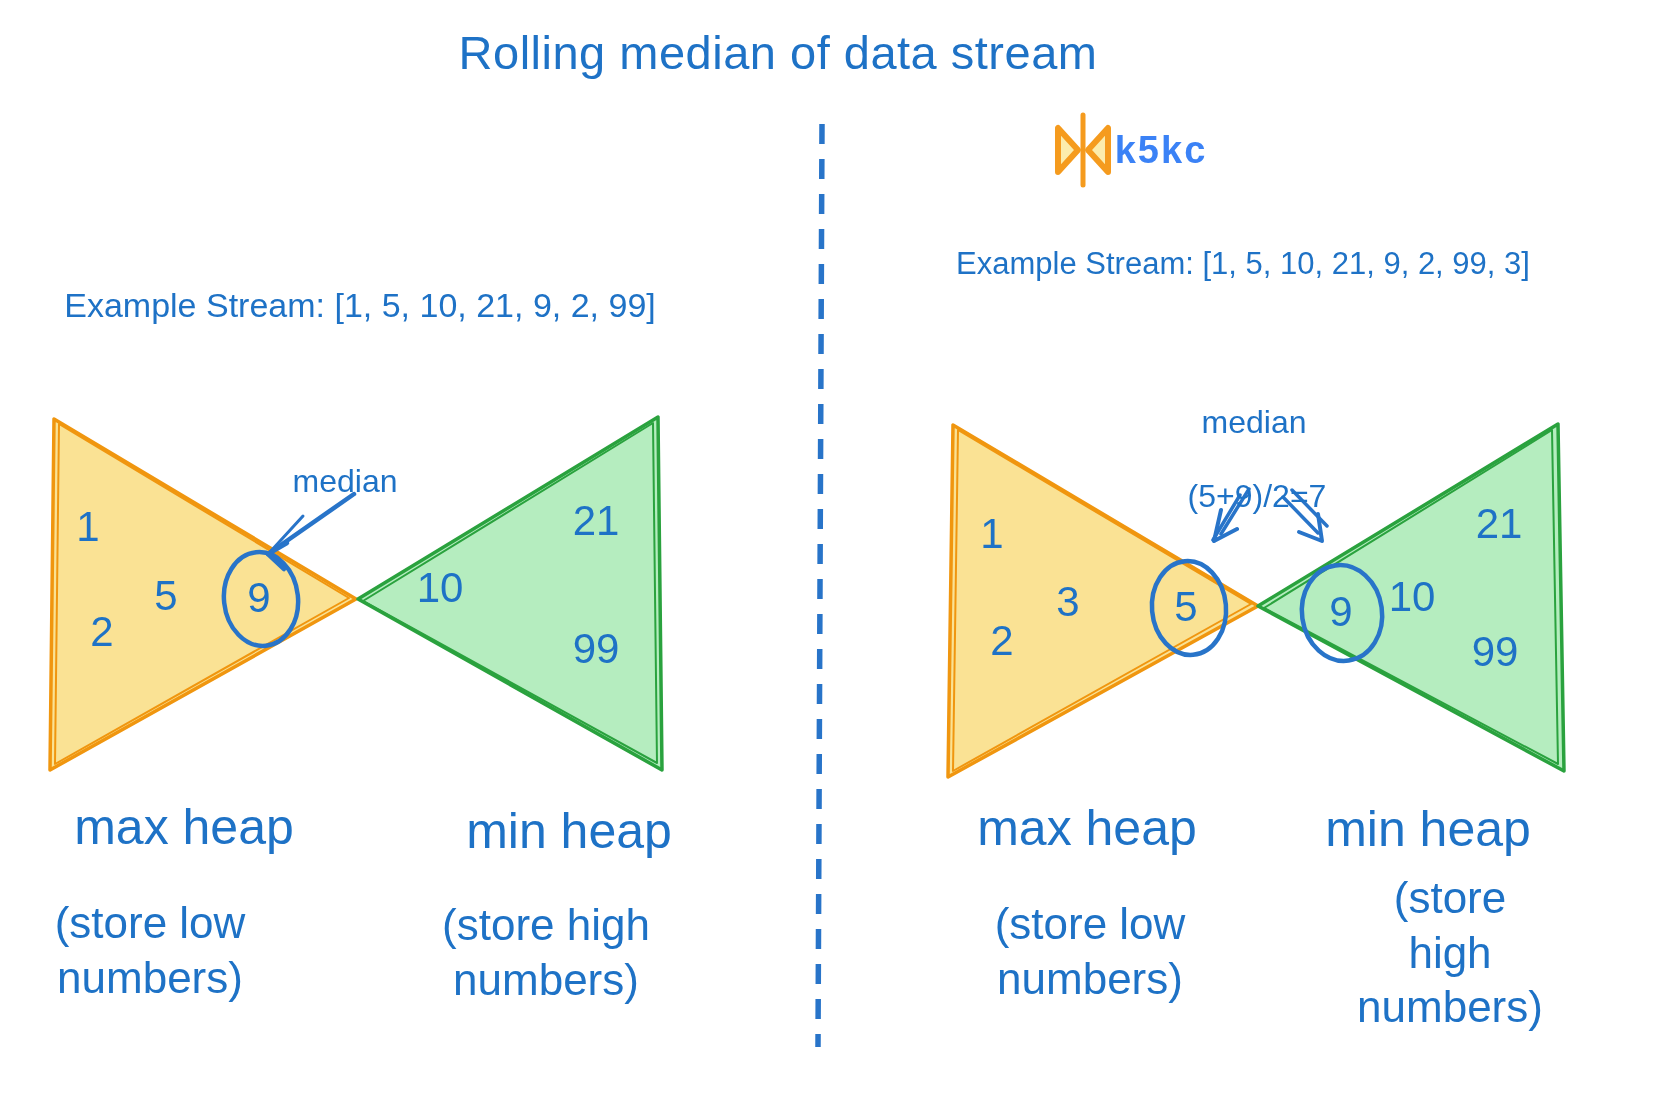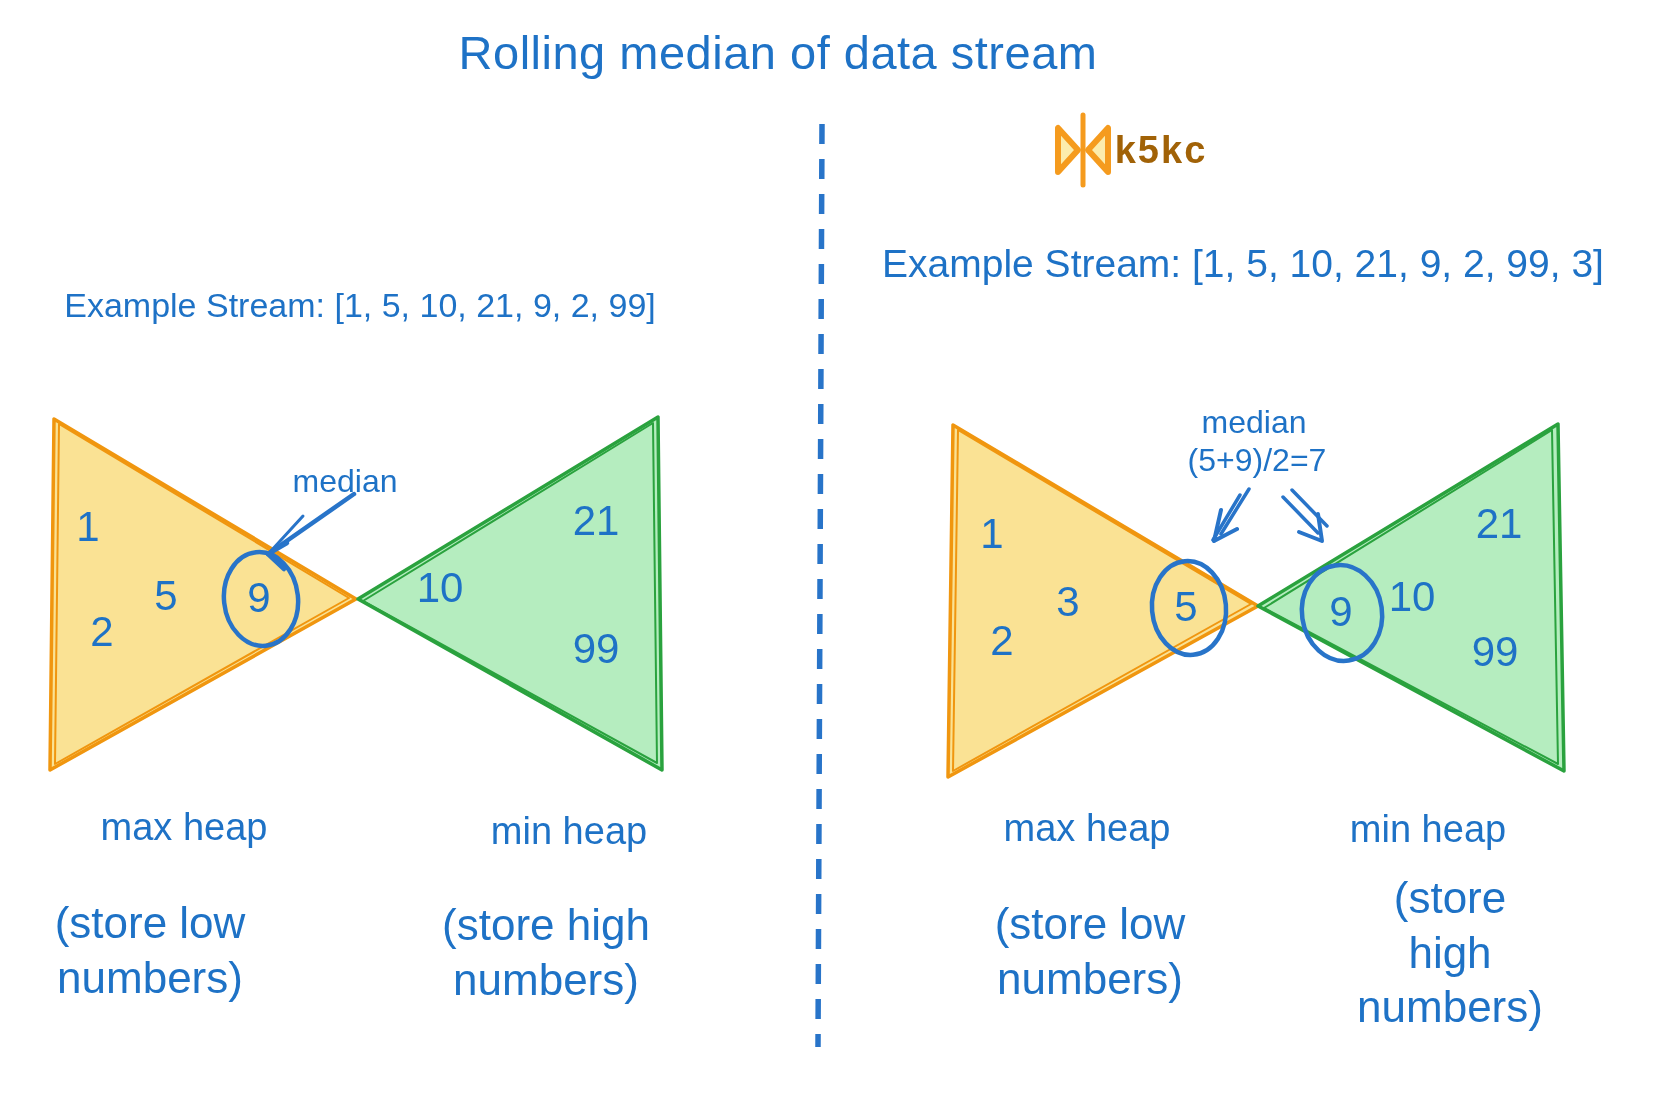--- a/index.html
+++ b/index.html
@@ -7,26 +7,26 @@
     position:relative; width:1655px; height:1095px; background:#ffffff;
     font-family:"Liberation Sans", sans-serif; overflow:hidden;border-radius:28px;
   }
   .svg-layer { position:absolute; left:0; top:0; width:1655px; height:1095px; }
   .lbl {
     position:absolute; color:#1E72C6; transform:translate(-50%,-50%);
     white-space:nowrap; text-align:center;
   }
   .title   { font-size:47px; letter-spacing:0.5px; }
   .stream  { font-size:34px;margin-top:48px; }
-  .stream2 { font-size:39px; }
+  .stream2 { font-size:31px; }
   .anno    { font-size:32px;margin-top:32px; }
   .num     { font-size:42px; }
-  .heapname{ font-size:38px; }
+  .heapname{ font-size:50px; }
   .note    { font-size:44px; line-height:1.24; white-space:pre-line; }
-  .logo-text { font-size:38px; font-weight:bold; color:#a16207; letter-spacing:2px; }
+  .logo-text { font-size:38px; font-weight:bold; color:#3b82f6; letter-spacing:2px; }
 </style>
 </head>
 <body>
 
 <div class="canvas">
 
   <svg class="svg-layer" viewBox="0 0 1655 1095">
 
     <g>
       <path d="M822,124 L818,1047" fill="none" stroke="#2874C9" stroke-width="5.5" stroke-dasharray="20 15" stroke-linecap="butt"></path>
@@ -109,21 +109,21 @@
     <div class="lbl note" style="left:150px; top:951px;">(store low
 numbers)</div>
     <div class="lbl note" style="left:546px; top:953px;">(store high
 numbers)</div>
   </div>
 
   <div>
     <div class="lbl stream2" style="left:1243px; top:264px;">Example Stream: [1, 5, 10, 21, 9, 2, 99, 3]</div>
 
     <div class="lbl anno" style="left:1254px; top:390px;">median</div>
-    <div class="lbl anno" style="left:1257px; top:428px;">(5+9)/2=7</div>
+    <div class="lbl anno" style="left:1257px; top:464px;">(5+9)/2=7</div>
 
     <div class="lbl num" style="left:992px;  top:534px;">1</div>
     <div class="lbl num" style="left:1068px; top:602px;">3</div>
     <div class="lbl num" style="left:1002px; top:641px;">2</div>
     <div class="lbl num" style="left:1186px; top:607px;">5</div>
 
     <div class="lbl num" style="left:1341px; top:612px;">9</div>
     <div class="lbl num" style="left:1412px; top:597px;">10</div>
     <div class="lbl num" style="left:1499px; top:524px;">21</div>
     <div class="lbl num" style="left:1495px; top:652px;">99</div>

